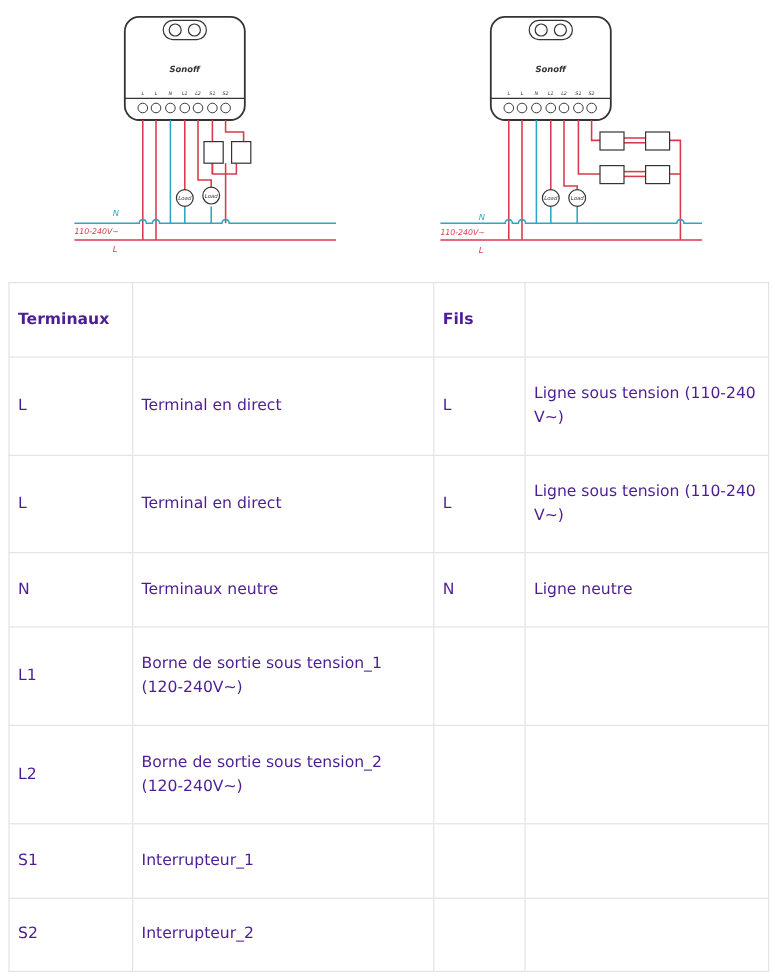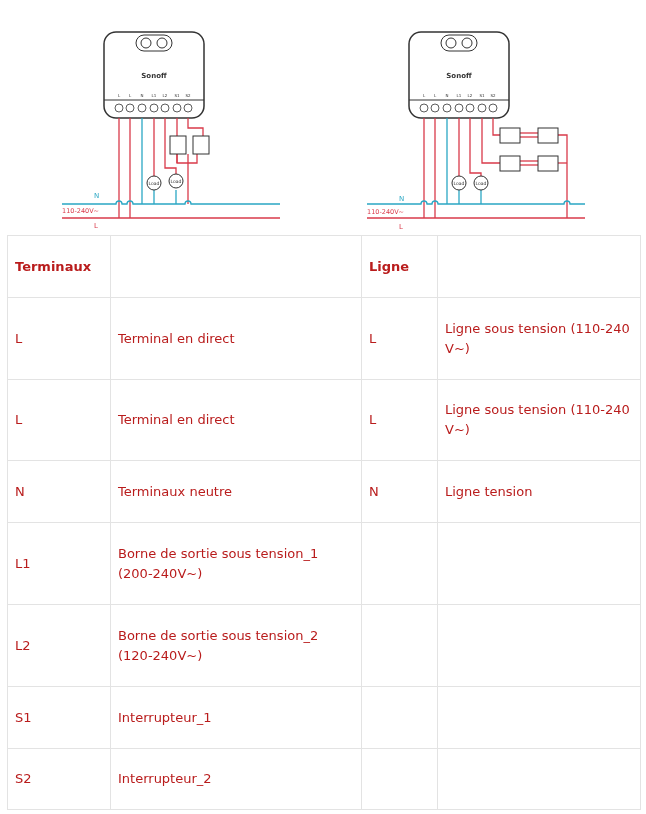--- a/index.html
+++ b/index.html
@@ -1,20 +1,20 @@
 <!DOCTYPE html>
 <html><head>
 <meta charset="utf-8">
 <style>
   html, body { margin: 0; padding: 0; background: #ffffff; }
   body { width: 646px; height: 814px; position: relative; overflow: hidden; font-family: "DejaVu Sans", sans-serif; color: #1a1a1a; }
-  .diagram { position: absolute; top: 18px; }
+  .diagram { position: absolute; top: 0; font-style: italic; }
   .diagram svg { display: block; }
   .tbl { position: absolute; left: 7px; top: 235px; border-collapse: collapse; table-layout: fixed; width: 633px; }
-  .tbl td { border: 1px solid #e3e3e3; padding: 0 7px; font-size: 13px; line-height: 20px; vertical-align: middle; color: #b91c1c; }
+  .tbl td { border: 1px solid #e3e3e3; padding: 0 7px; font-size: 13px; line-height: 20px; vertical-align: middle; color: #4c1d95; }
   .tbl td.h { font-weight: bold; }
 </style>
 </head>
 <body>
 
 <div class="diagram" style="left:50px;">
 <svg width="250" height="215" viewBox="0 0 250 215">
   <rect x="54" y="14" width="100" height="86" rx="12" fill="#fff" stroke="#333" stroke-width="1.5"></rect>
   <line x1="54" y1="82" x2="154" y2="82" stroke="#333" stroke-width="1"></line>
   <rect x="86" y="17" width="36" height="16" rx="8" fill="#fff" stroke="#333"></rect>
@@ -133,44 +133,44 @@
   <colgroup>
       <col style="width:103px">
       <col style="width:251px">
       <col style="width:76px">
       <col style="width:203px">
     </colgroup>
   <tbody>
       <tr style="height:62px">
     <td class="h">Terminaux</td>
     <td class="h"></td>
-    <td class="h">Ligne</td>
+    <td class="h">Fils</td>
     <td class="h"></td>
   </tr>
   <tr style="height:82px">
     <td>L</td>
     <td>Terminal en direct</td>
     <td>L</td>
     <td>Ligne sous tension (110-240 V~)</td>
   </tr>
   <tr style="height:81px">
     <td>L</td>
     <td>Terminal en direct</td>
     <td>L</td>
     <td>Ligne sous tension (110-240 V~)</td>
   </tr>
   <tr style="height:62px">
     <td>N</td>
     <td>Terminaux neutre</td>
     <td>N</td>
-    <td>Ligne tension</td>
+    <td>Ligne neutre</td>
   </tr>
   <tr style="height:82px">
     <td>L1</td>
-    <td>Borne de sortie sous tension_1 (200-240V~)</td>
+    <td>Borne de sortie sous tension_1 (120-240V~)</td>
     <td></td>
     <td></td>
   </tr>
   <tr style="height:82px">
     <td>L2</td>
     <td>Borne de sortie sous tension_2 (120-240V~)</td>
     <td></td>
     <td></td>
   </tr>
   <tr style="height:62px">

